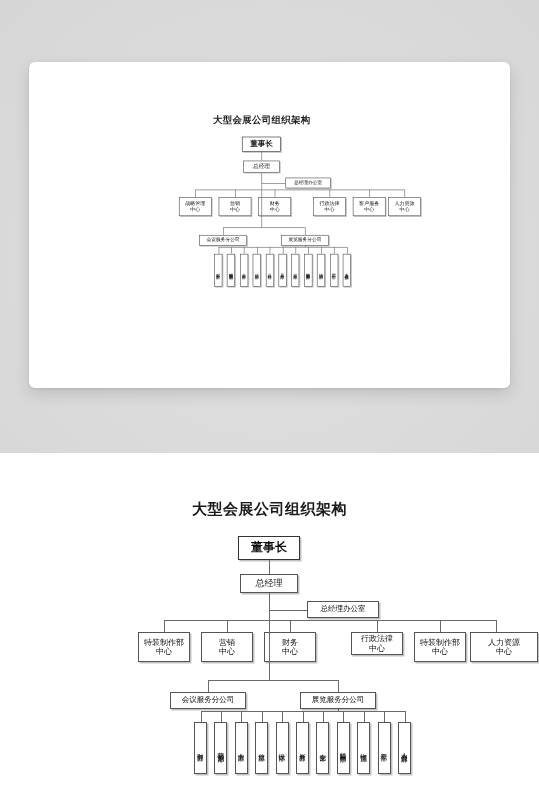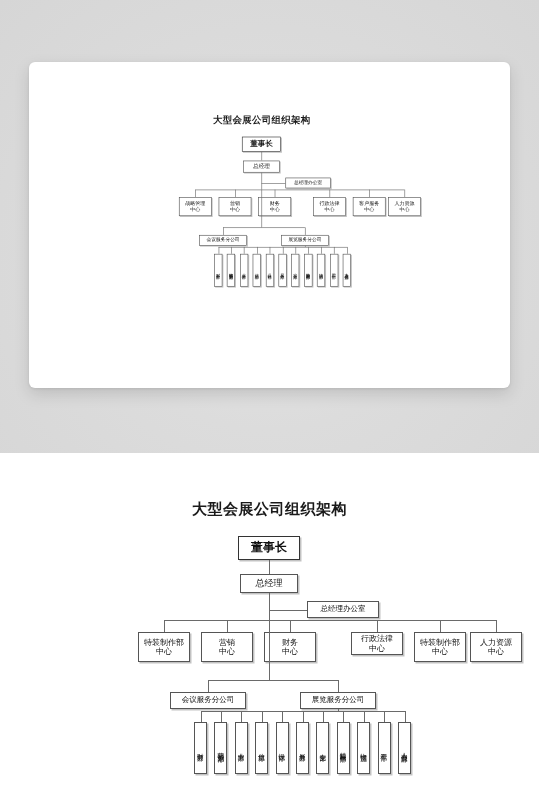--- a/index.html
+++ b/index.html
@@ -186,21 +186,21 @@
     <div class="line v" style="left:290px;top:120px;height:12px;background:#6a6a6a;"></div>
     <div class="node" style="left:264px;top:132px;width:52px;height:30px;font-size:8px;">财务
 中心</div>
     <div class="line v" style="left:377px;top:120px;height:12px;background:#6a6a6a;"></div>
     <div class="node" style="left:351px;top:132px;width:52px;height:23px;font-size:8px;">行政法律
 中心</div>
     <div class="line v" style="left:440px;top:120px;height:12px;background:#6a6a6a;"></div>
     <div class="node" style="left:414px;top:132px;width:52px;height:30px;font-size:8px;">特装制作部
 中心</div>
     <div class="line v" style="left:496px;top:120px;height:12px;background:#6a6a6a;"></div>
-    <div class="node" style="left:470px;top:132px;width:52px;height:30px;font-size:8px;">人力资源
+    <div class="node" style="left:470px;top:132px;width:68px;height:30px;font-size:8px;">人力资源
 中心</div>
     <div class="line v" style="left:269px;top:120px;height:60px;background:#6a6a6a;"></div>
     <div class="line h" style="left:208px;top:180px;width:130px;background:#6a6a6a;"></div>
     <div class="line v" style="left:208px;top:180px;height:12px;background:#6a6a6a;"></div>
     <div class="node" style="left:170px;top:192px;width:76px;height:17px;font-size:7.5px;">会议服务分公司</div>
     <div class="line v" style="left:338px;top:180px;height:12px;background:#6a6a6a;"></div>
     <div class="node" style="left:300px;top:192px;width:76px;height:17px;font-size:7.5px;">展览服务分公司</div>
     <div class="line v" style="left:338px;top:209px;height:2px;background:#6a6a6a;"></div>
     <div class="line h" style="left:200.5px;top:211px;width:204px;background:#6a6a6a;"></div>
     <div class="line v" style="left:200.5px;top:211px;height:11px;background:#6a6a6a;"></div>

